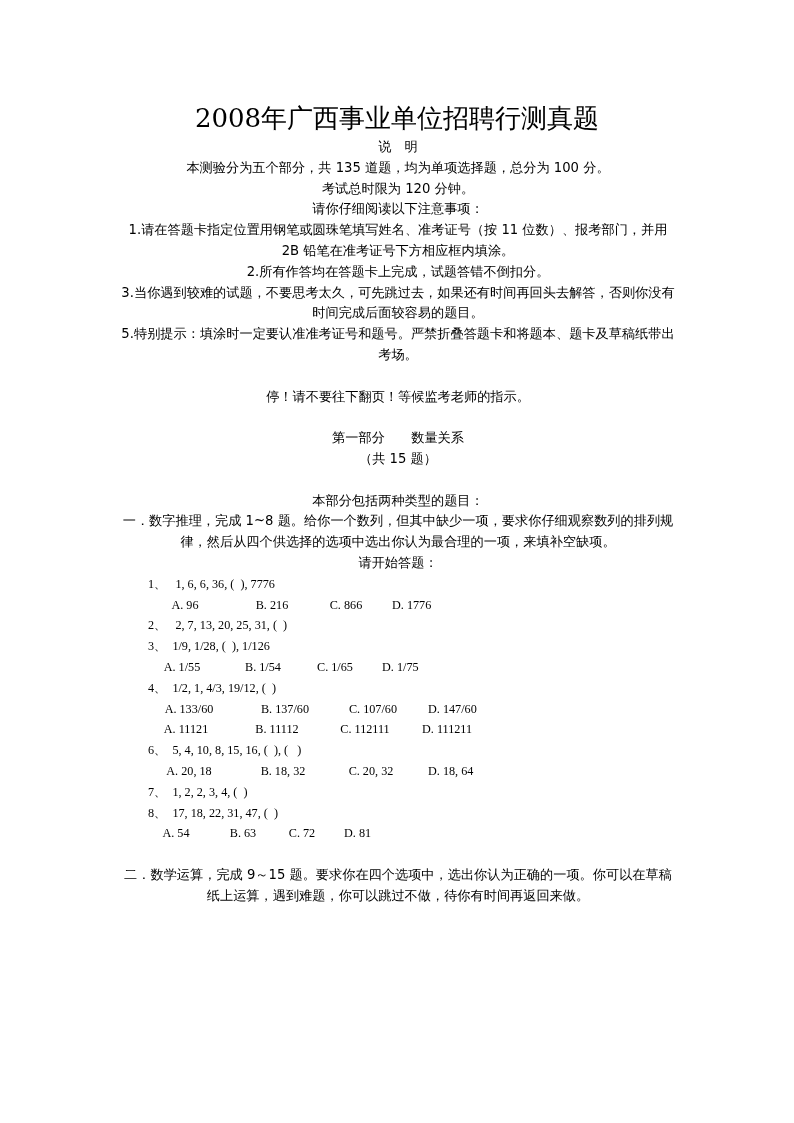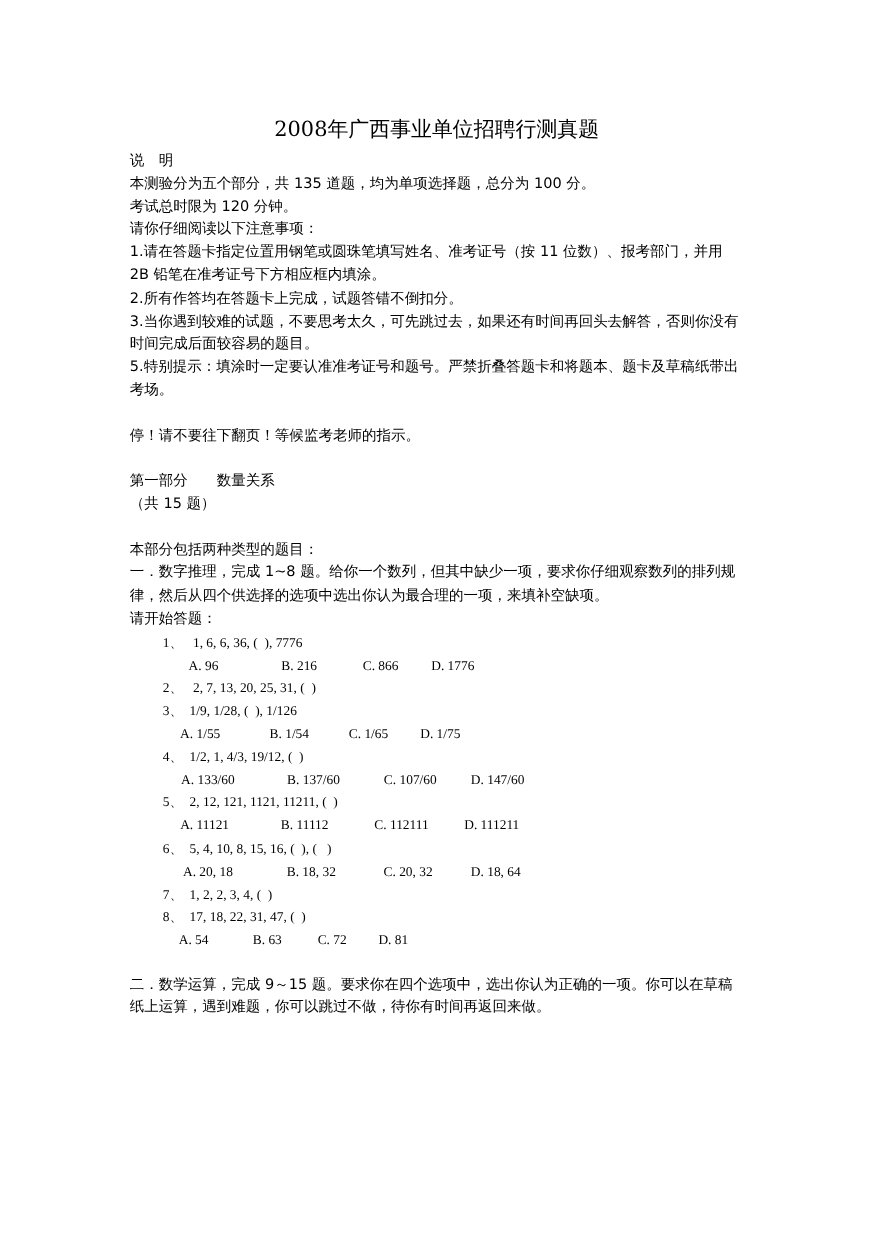--- a/index.html
+++ b/index.html
@@ -1,23 +1,23 @@
 <!DOCTYPE html>
 <html><head>
 <meta charset="utf-8">
 <style>
   html, body { margin: 0; padding: 0; background: #ffffff; }
   body { width: 794px; height: 1123px; position: relative; overflow: hidden;
          font-family: "DejaVu Sans", "Liberation Sans", sans-serif; color: #000; }
   .page { position: absolute; left: 0; top: 0; width: 794px; height: 1123px; }
   .title { position: absolute; left: 0; width: 794px; top: 105px; text-align: center;
-           font-family: "DejaVu Serif", "Liberation Serif", serif; font-size: 19px; line-height: 26px; }
+           font-family: "DejaVu Serif", "Liberation Serif", serif; font-size: 26px; line-height: 26px; }
   .body { position: absolute; left: 118px; top: 137px; width: 560px;
           font-size: 13.2px; line-height: 20.8px; }
-  .p { margin: 0; white-space: pre-wrap; }
+  .p { margin: 0; white-space: pre-wrap; text-align: center; }
   .blank { height: 20.8px; }
   .q { padding-left: 30px; white-space: pre; font-family: Liberation Serif, serif; font-size: 12.2px; }
   .opts span { display: inline-block; text-align: center; }
   .opt { margin-right: 22px; }
 </style>
 </head>
 <body>
 
 <div class="page">
   <div class="title">2008年广西事业单位招聘行测真题</div>
@@ -55,21 +55,20 @@
       </div>
       <div>
         <div class="q">3、  1/9, 1/28, (  ), 1/126</div>
         <div class="q opts"><span class="opt" style="width:68px">A. 1/55</span><span class="opt" style="width:50px">B. 1/54</span><span class="opt" style="width:50px">C. 1/65</span><span>D. 1/75</span></div>
       </div>
       <div>
         <div class="q">4、  1/2, 1, 4/3, 19/12, (  )</div>
         <div class="q opts"><span class="opt" style="width:82px">A. 133/60</span><span class="opt" style="width:66px">B. 137/60</span><span class="opt" style="width:66px">C. 107/60</span><span>D. 147/60</span></div>
       </div>
       <div>
-        <div class="q">5、  2, 12, 121, 1121, 11211, (  )</div>
         <div class="q opts"><span class="opt" style="width:76px">A. 11121</span><span class="opt" style="width:62px">B. 11112</span><span class="opt" style="width:70px">C. 112111</span><span>D. 111211</span></div>
       </div>
       <div>
         <div class="q">6、  5, 4, 10, 8, 15, 16, (  ), (   )</div>
         <div class="q opts"><span class="opt" style="width:82px">A. 20, 18</span><span class="opt" style="width:62px">B. 18, 32</span><span class="opt" style="width:70px">C. 20, 32</span><span>D. 18, 64</span></div>
       </div>
       <div>
         <div class="q">7、  1, 2, 2, 3, 4, (  )</div>
       </div>
       <div>

